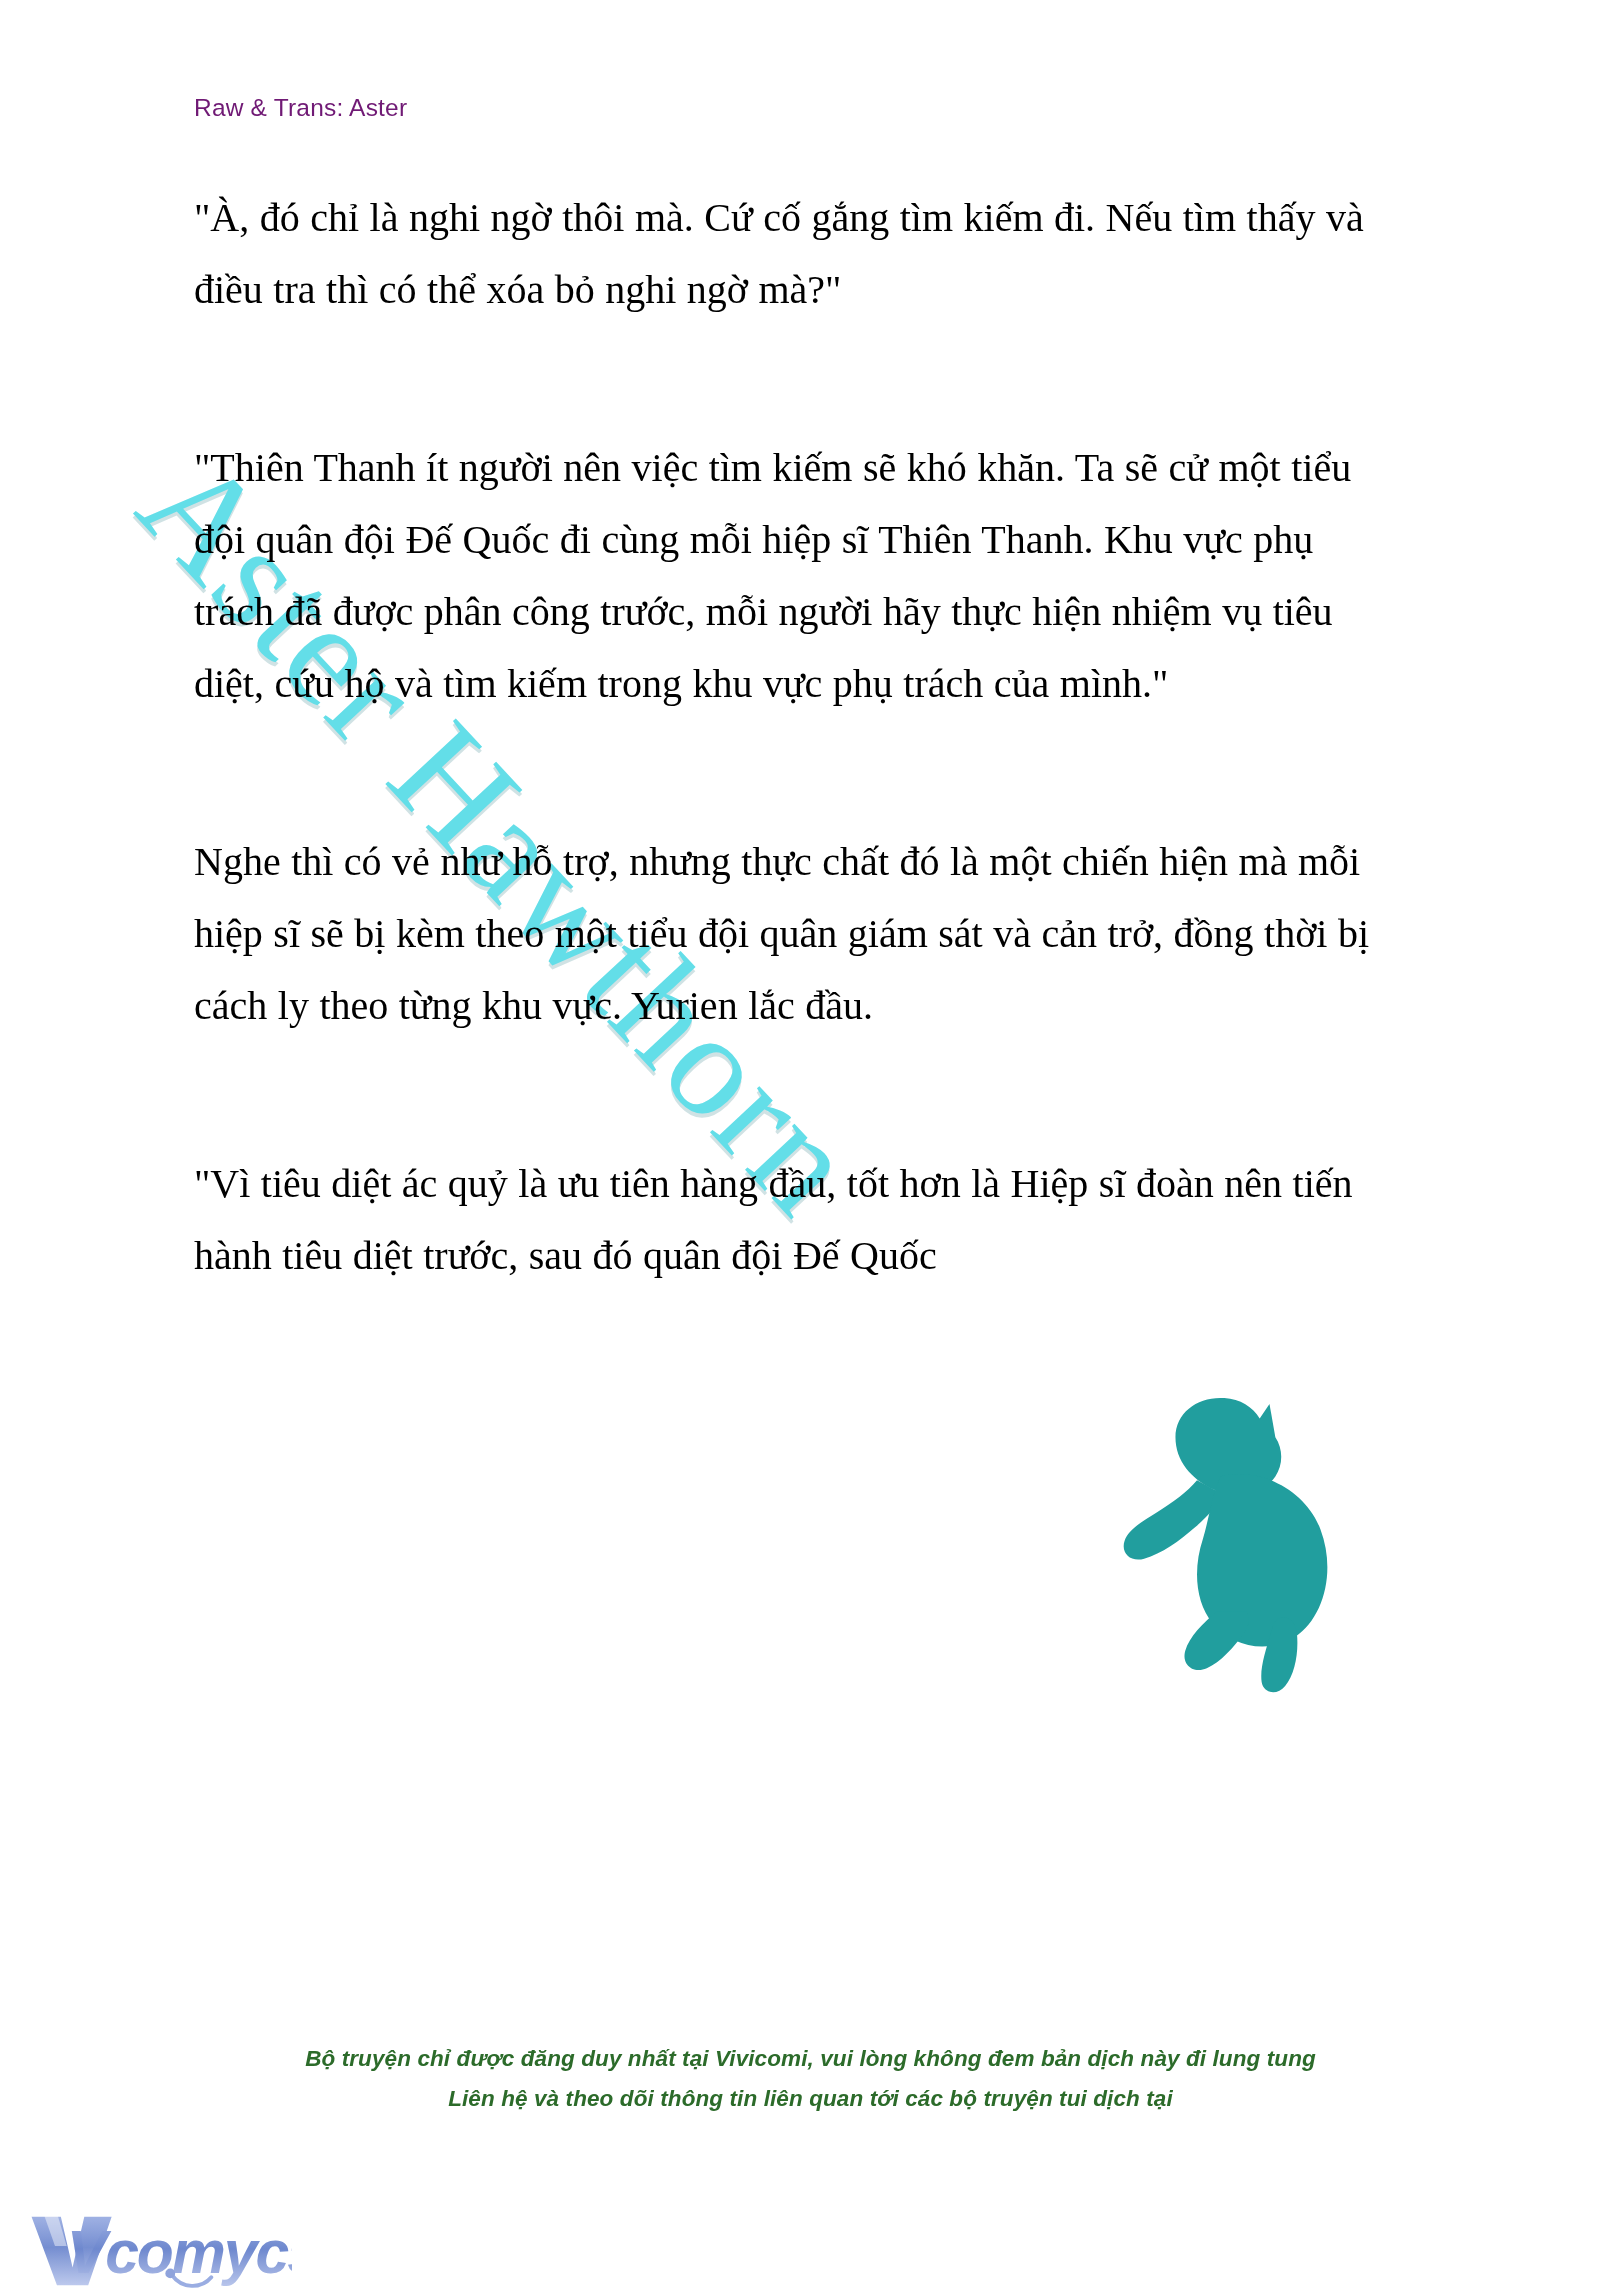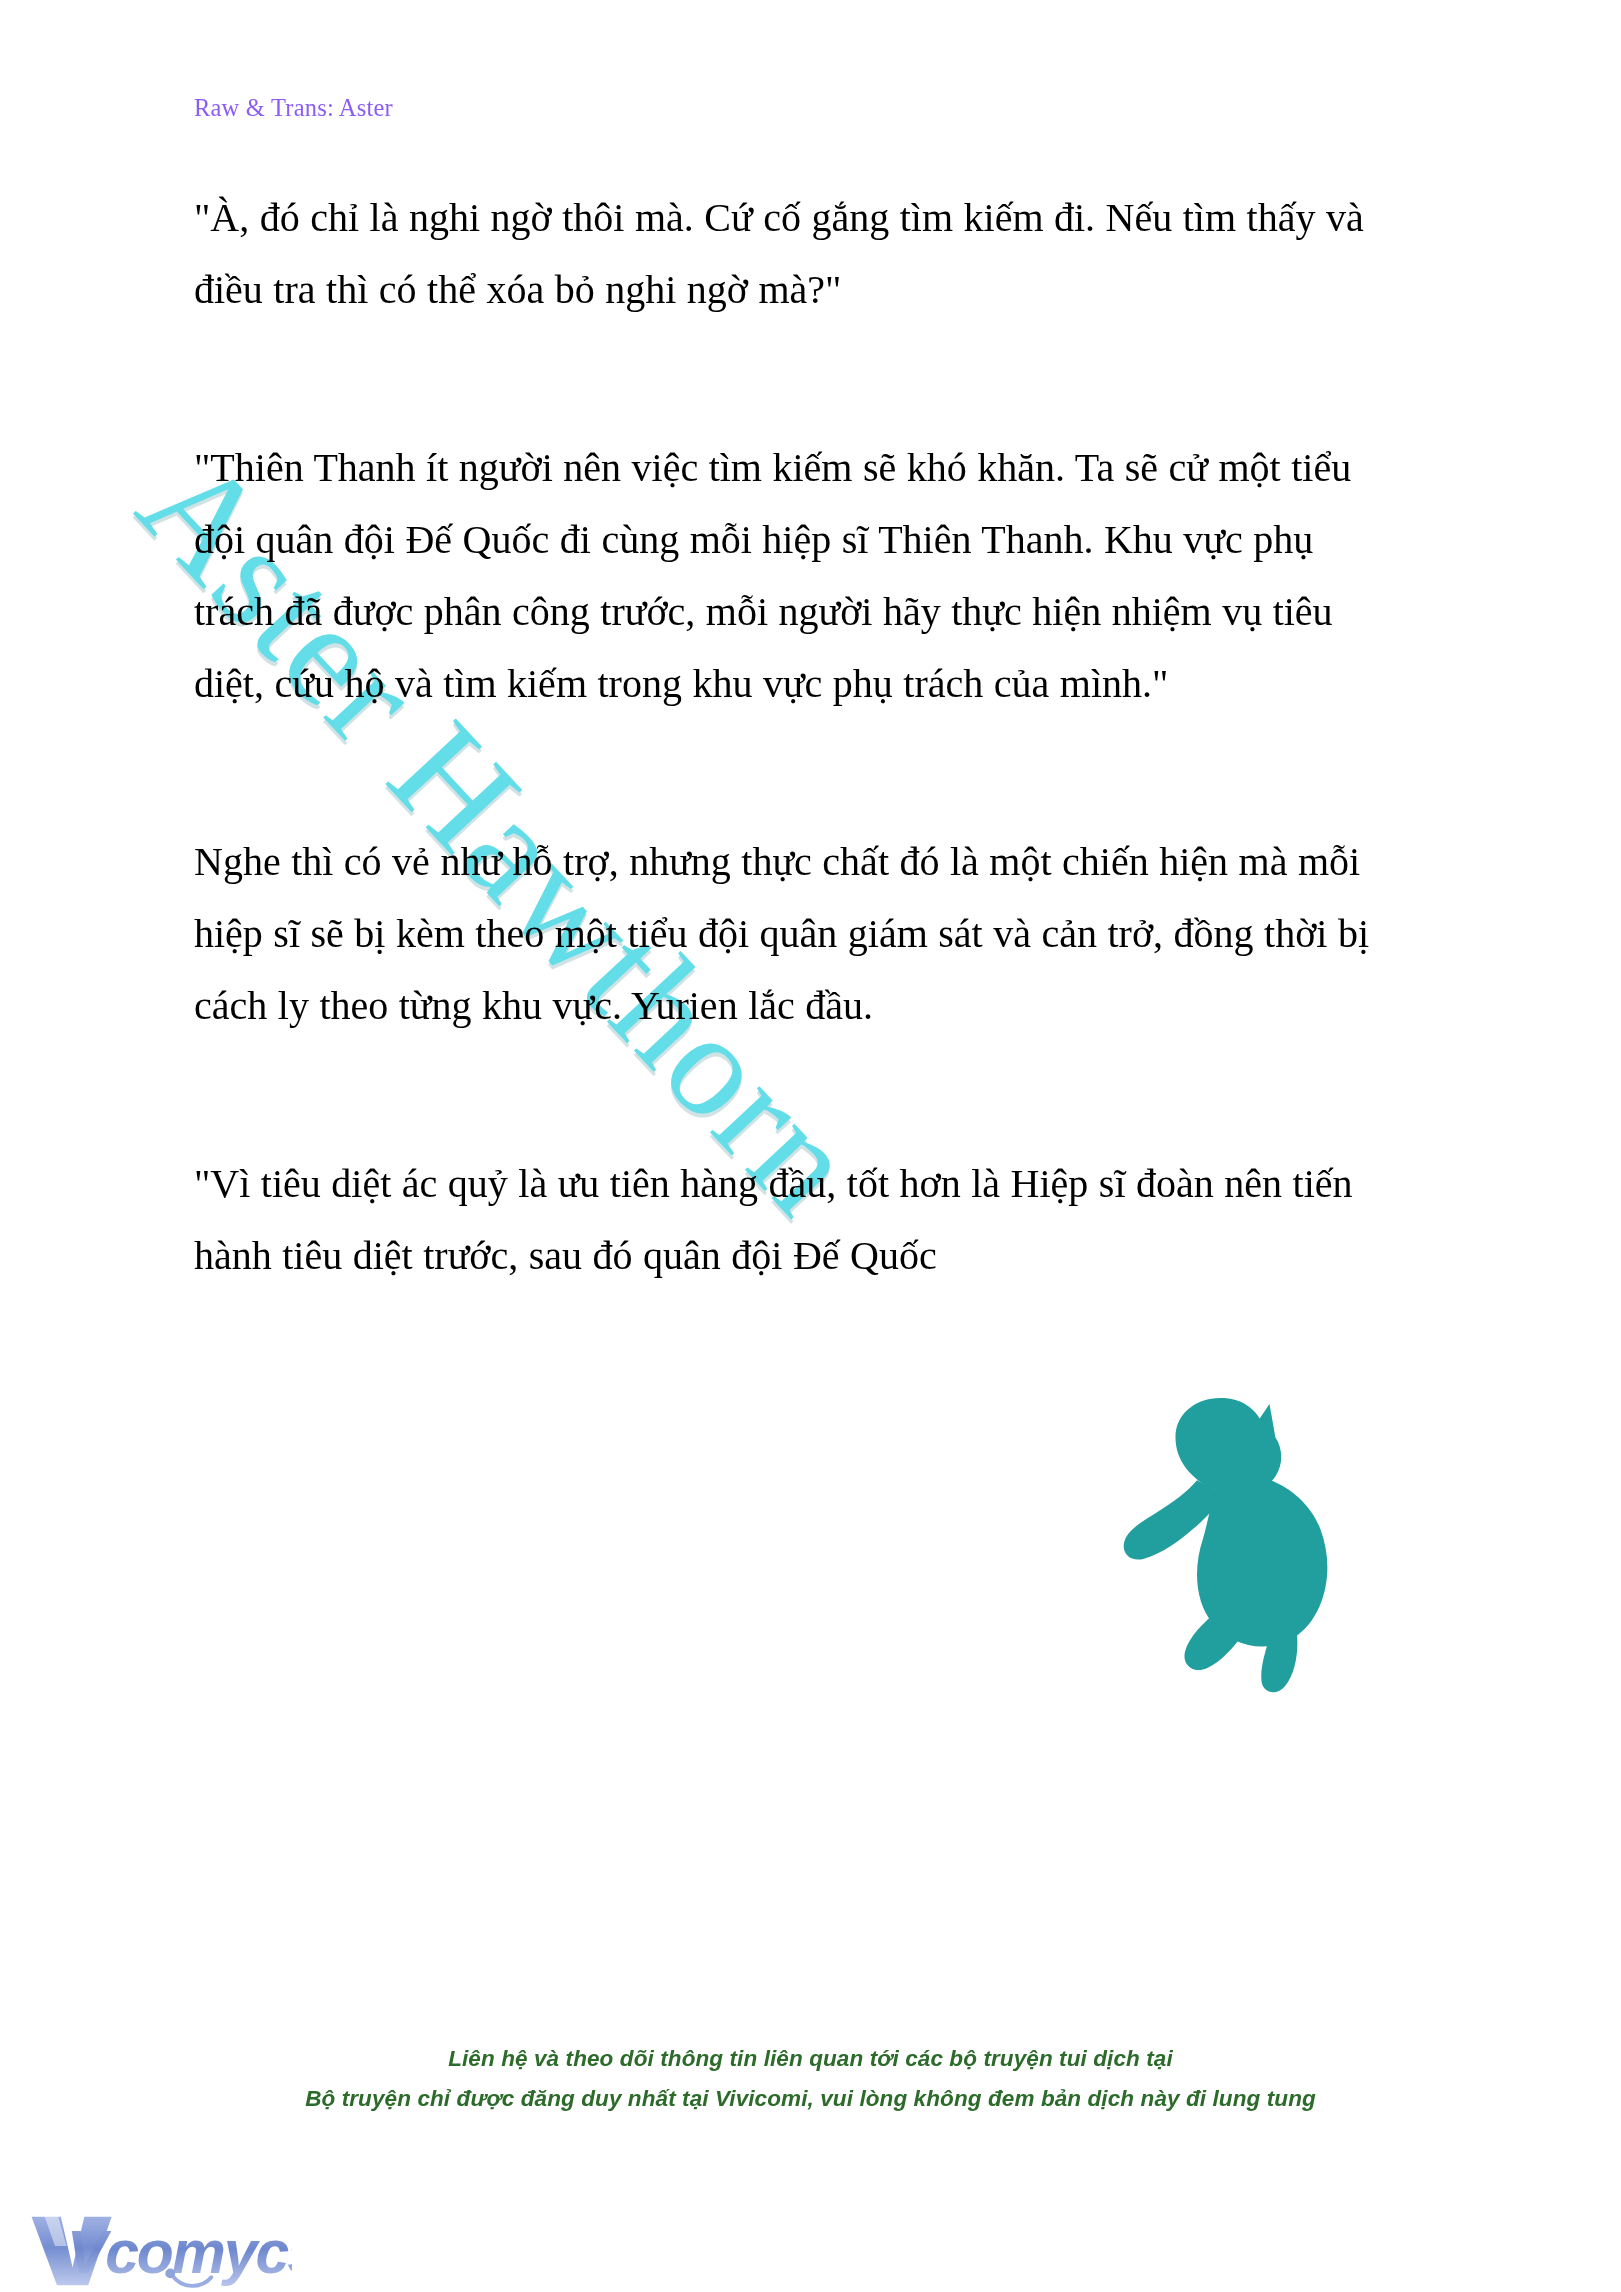--- a/index.html
+++ b/index.html
@@ -17,23 +17,23 @@
     background: #ffffff;
     overflow: hidden;
     box-sizing: border-box;
   }
 
   
   .page-header {
     position: absolute;
     top: 94px;
     left: 194px;
-    font-family: Liberation Serif, serif;
+    font-family: Liberation Sans, sans-serif;
     font-size: 24.5px;
-    color: #8b5cf6;
+    color: #701a75;
     letter-spacing: 0.2px;
     white-space: nowrap;
   }
 
   
   .body-col {
     position: absolute;
     top: 182px;
     left: 194px;
     width: 1194px;
@@ -155,22 +155,22 @@
                  C150 240 150 232 146 226 Z"></path>
 
         <path d="M172 246 C166 266 160 284 162 298
                  C164 310 178 312 186 302 C196 290 200 268 198 248
                  C197 238 192 232 184 232 C176 232 174 238 172 246 Z"></path>
       </g>
     </svg>
   </div>
 
   <div class="footer">
+    <div class="footer-line">Bộ truyện chỉ được đăng duy nhất tại Vivicomi, vui lòng không đem bản dịch này đi lung tung</div>
     <div class="footer-line">Liên hệ và theo dõi thông tin liên quan tới các bộ truyện tui dịch tại</div>
-    <div class="footer-line">Bộ truyện chỉ được đăng duy nhất tại Vivicomi, vui lòng không đem bản dịch này đi lung tung</div>
   </div>
 
   <div class="site-logo">
     <svg width="265" height="84" viewBox="0 0 270 86" xmlns="http://www.w3.org/2000/svg">
       <defs>
         <linearGradient id="lg" x1="0" y1="0" x2="0" y2="1">
           <stop offset="0%" stop-color="#9AADE2"></stop>
           <stop offset="45%" stop-color="#6E88CE"></stop>
           <stop offset="100%" stop-color="#B9C6EC"></stop>
         </linearGradient>

